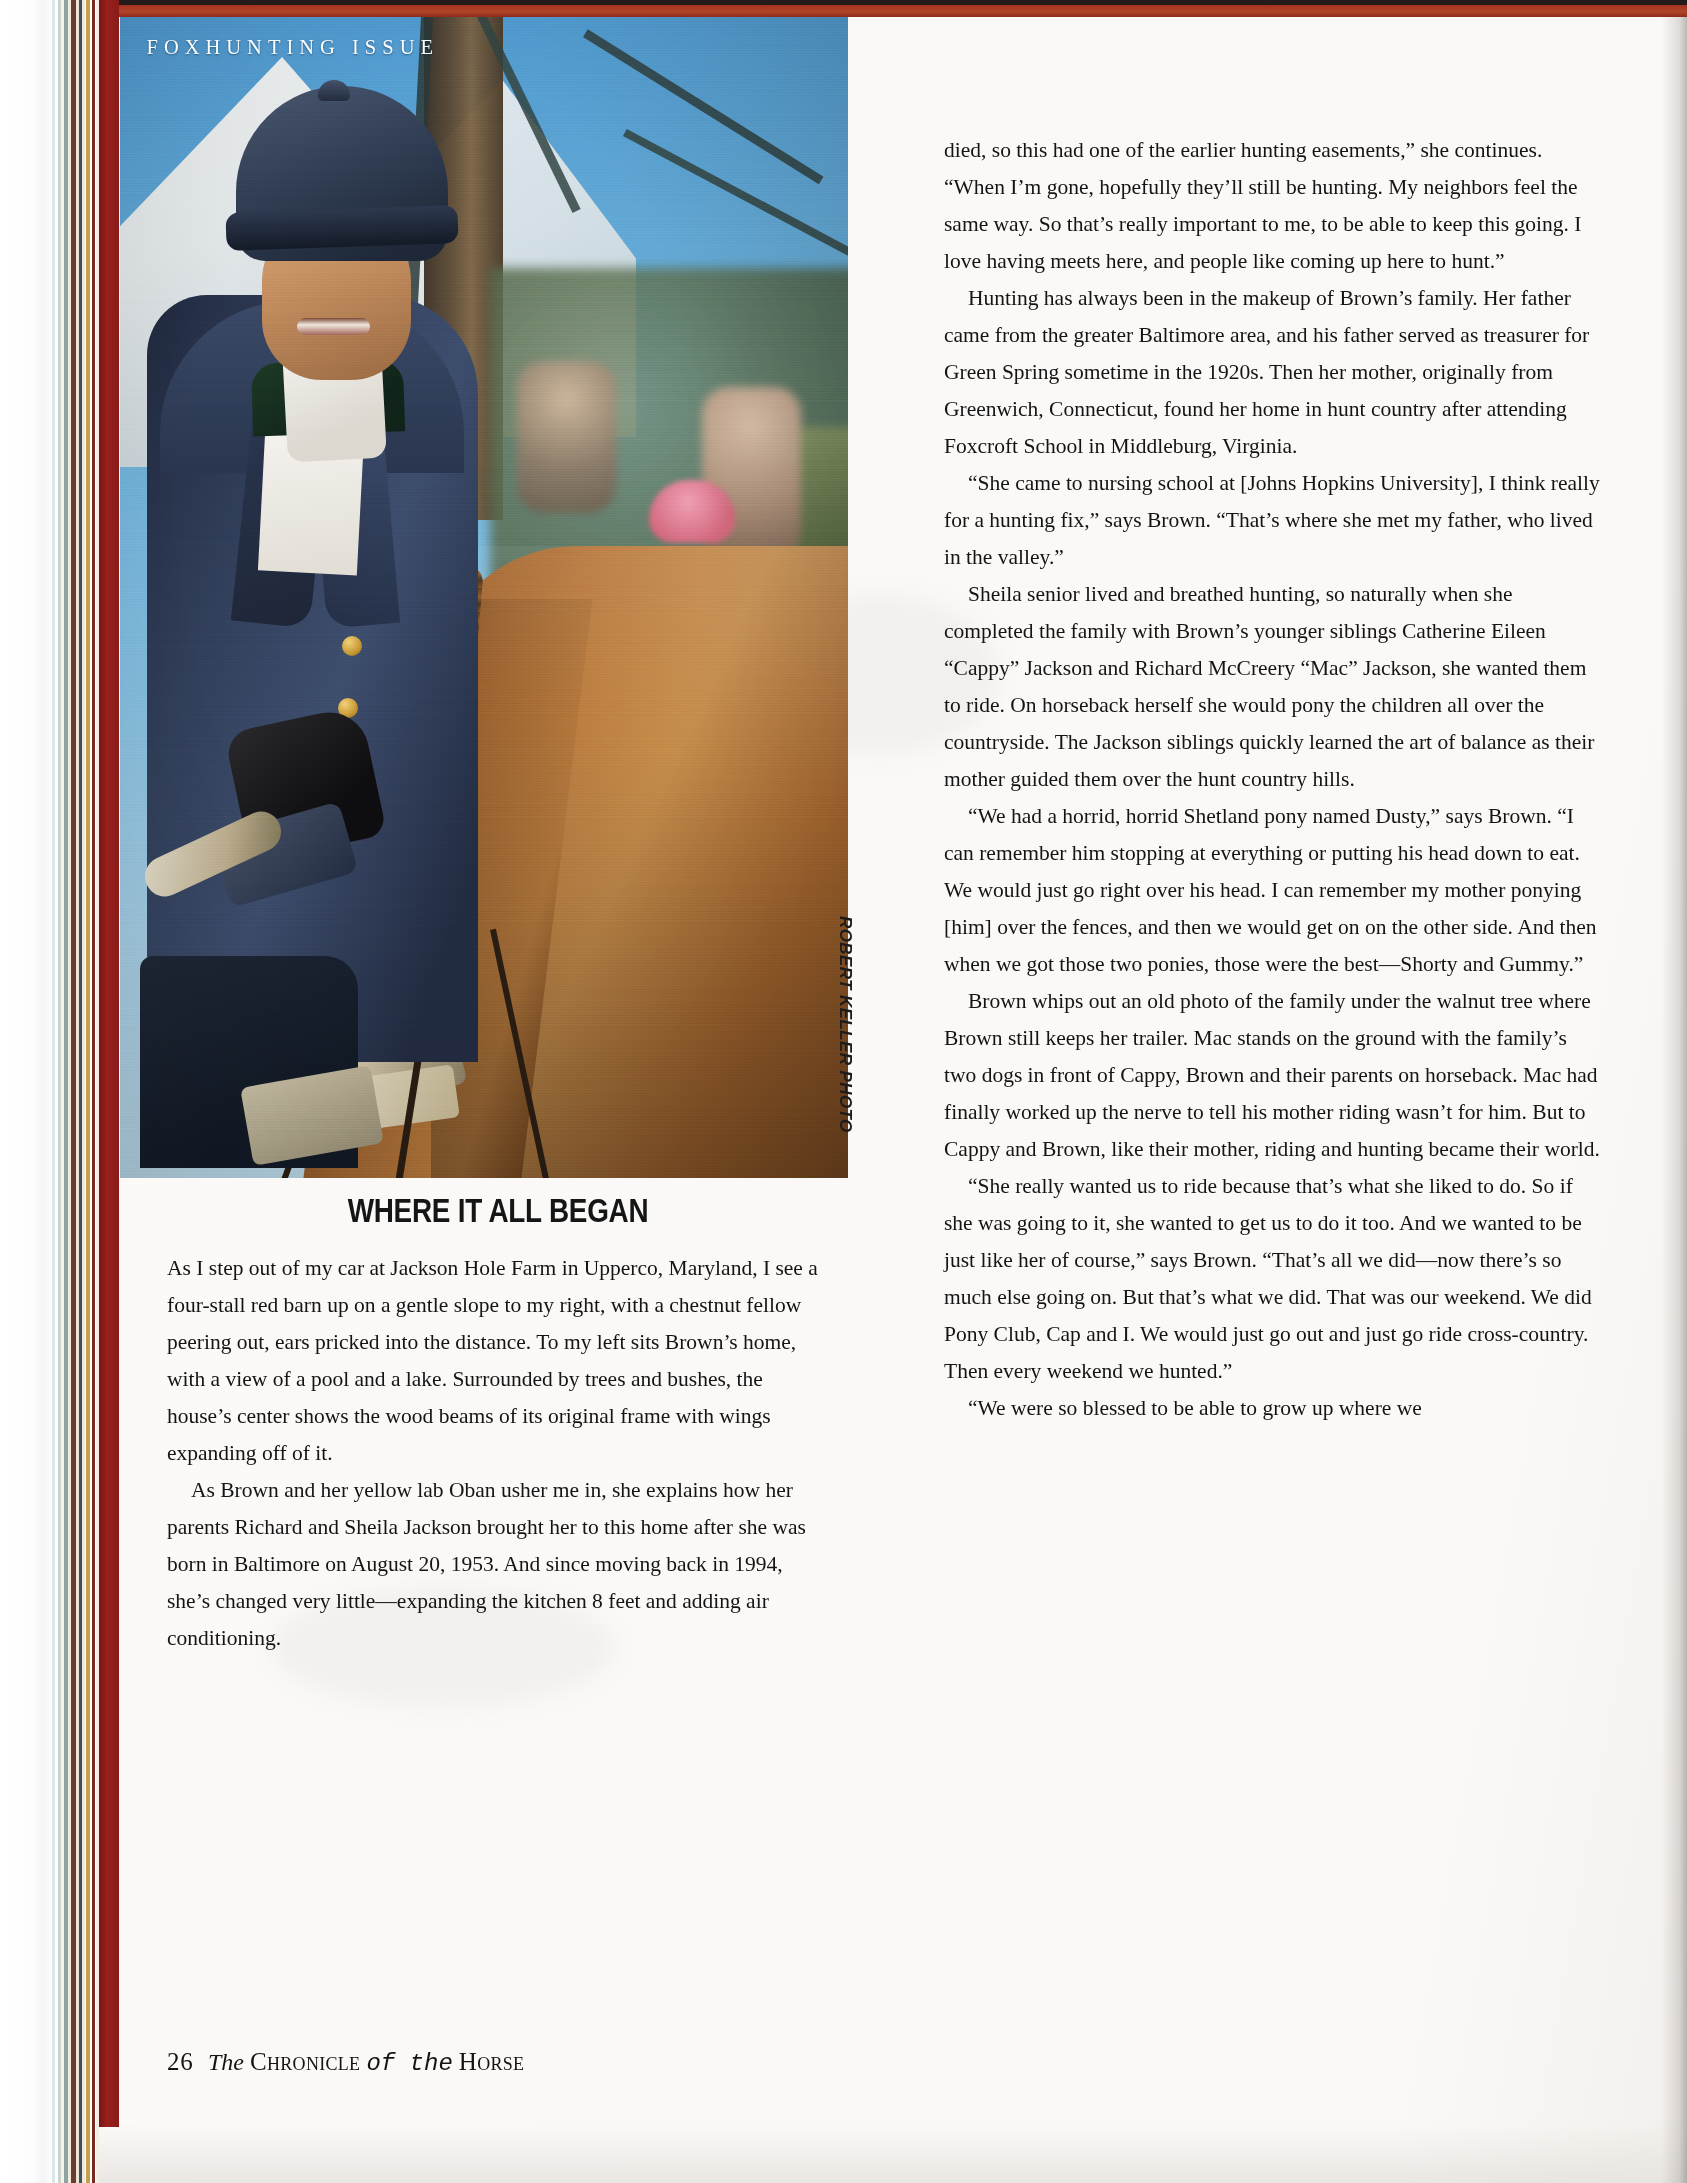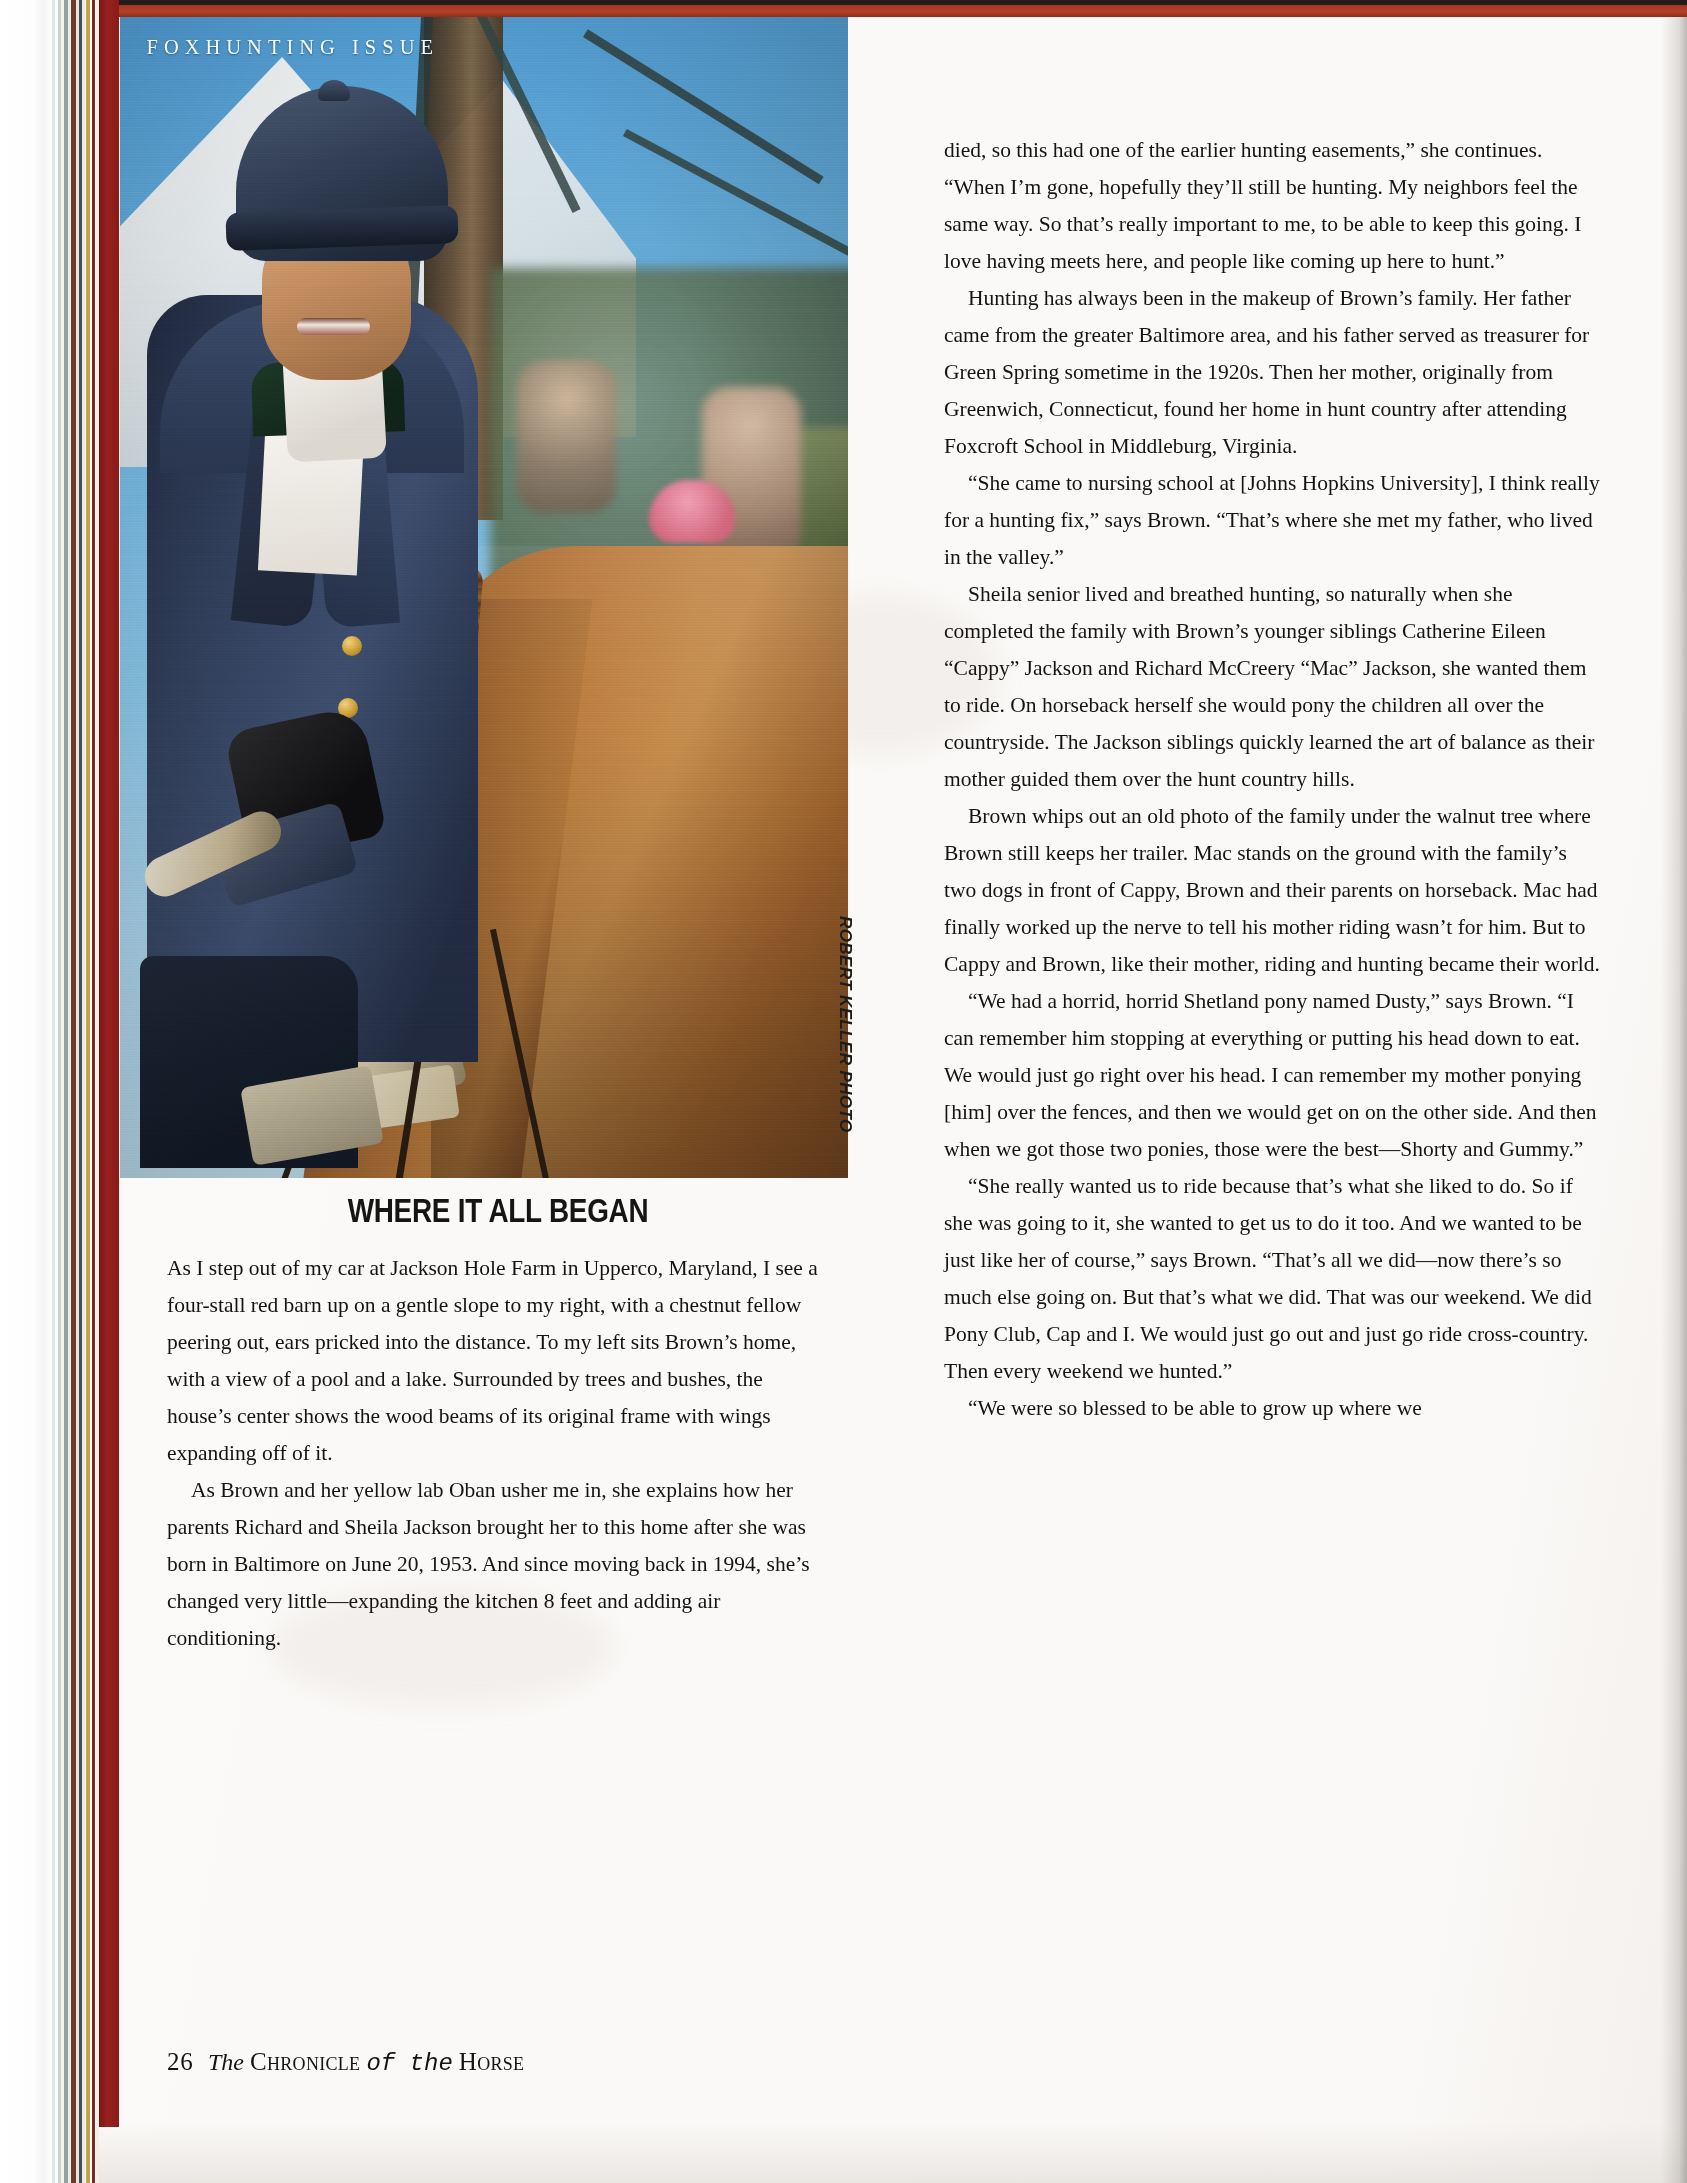--- a/index.html
+++ b/index.html
@@ -285,30 +285,30 @@
     <div class="photo-grain"></div>
     <div class="issue-kicker">FOXHUNTING ISSUE</div>
   </div>
 
   <div class="credit">ROBERT KELLER PHOTO</div>
 
   <div class="section-head">WHERE IT ALL BEGAN</div>
 
   <div class="col col-left">
     <p class="noind">As I step out of my car at Jackson Hole Farm in Upperco, Maryland, I see a four-stall red barn up on a gentle slope to my right, with a chestnut fellow peering out, ears pricked into the distance. To my left sits Brown’s home, with a view of a pool and a lake. Surrounded by trees and bushes, the house’s center shows the wood beams of its original frame with wings expanding off of it.</p>
-    <p>As Brown and her yellow lab Oban usher me in, she explains how her parents Richard and Sheila Jackson brought her to this home after she was born in Baltimore on June 20, 1953. And since moving back in 1994, she’s changed very little—expanding the kitchen 8 feet and adding air conditioning.</p>
+    <p>As Brown and her yellow lab Oban usher me in, she explains how her parents Richard and Sheila Jackson brought her to this home after she was born in Baltimore on August 20, 1953. And since moving back in 1994, she’s changed very little—expanding the kitchen 8 feet and adding air conditioning.</p>
   </div>
 
   <div class="col col-right">
     <p class="noind">died, so this had one of the earlier hunting easements,” she continues. “When I’m gone, hopefully they’ll still be hunting. My neighbors feel the same way. So that’s really important to me, to be able to keep this going. I love having meets here, and people like coming up here to hunt.”</p>
     <p>Hunting has always been in the makeup of Brown’s family. Her father came from the greater Baltimore area, and his father served as treasurer for Green Spring sometime in the 1920s. Then her mother, originally from Greenwich, Connecticut, found her home in hunt country after attending Foxcroft School in Middleburg, Virginia.</p>
     <p>“She came to nursing school at [Johns Hopkins University], I think really for a hunting fix,” says Brown. “That’s where she met my father, who lived in the valley.”</p>
     <p>Sheila senior lived and breathed hunting, so naturally when she completed the family with Brown’s younger siblings Catherine Eileen “Cappy” Jackson and Richard McCreery “Mac” Jackson, she wanted them to ride. On horseback herself she would pony the children all over the countryside. The Jackson siblings quickly learned the art of balance as their mother guided them over the hunt country hills.</p>
+    <p>“We had a horrid, horrid Shetland pony named Dusty,” says Brown. “I can remember him stopping at everything or putting his head down to eat. We would just go right over his head. I can remember my mother ponying [him] over the fences, and then we would get on on the other side. And then when we got those two ponies, those were the best—Shorty and Gummy.”</p>
     <p>Brown whips out an old photo of the family under the walnut tree where Brown still keeps her trailer. Mac stands on the ground with the family’s two dogs in front of Cappy, Brown and their parents on horseback. Mac had finally worked up the nerve to tell his mother riding wasn’t for him. But to Cappy and Brown, like their mother, riding and hunting became their world.</p>
-    <p>“We had a horrid, horrid Shetland pony named Dusty,” says Brown. “I can remember him stopping at everything or putting his head down to eat. We would just go right over his head. I can remember my mother ponying [him] over the fences, and then we would get on on the other side. And then when we got those two ponies, those were the best—Shorty and Gummy.”</p>
     <p>“She really wanted us to ride because that’s what she liked to do. So if she was going to it, she wanted to get us to do it too. And we wanted to be just like her of course,” says Brown. “That’s all we did—now there’s so much else going on. But that’s what we did. That was our weekend. We did Pony Club, Cap and I. We would just go out and just go ride cross-country. Then every weekend we hunted.”</p>
     <p>“We were so blessed to be able to grow up where we</p>
   </div>
 
   <div class="footer">
     <span class="pg">26</span><span class="the">The</span>
     <span class="sc">Chronicle</span>
     <span class="oft">of the</span>
     <span class="sc">Horse</span>
   </div>

